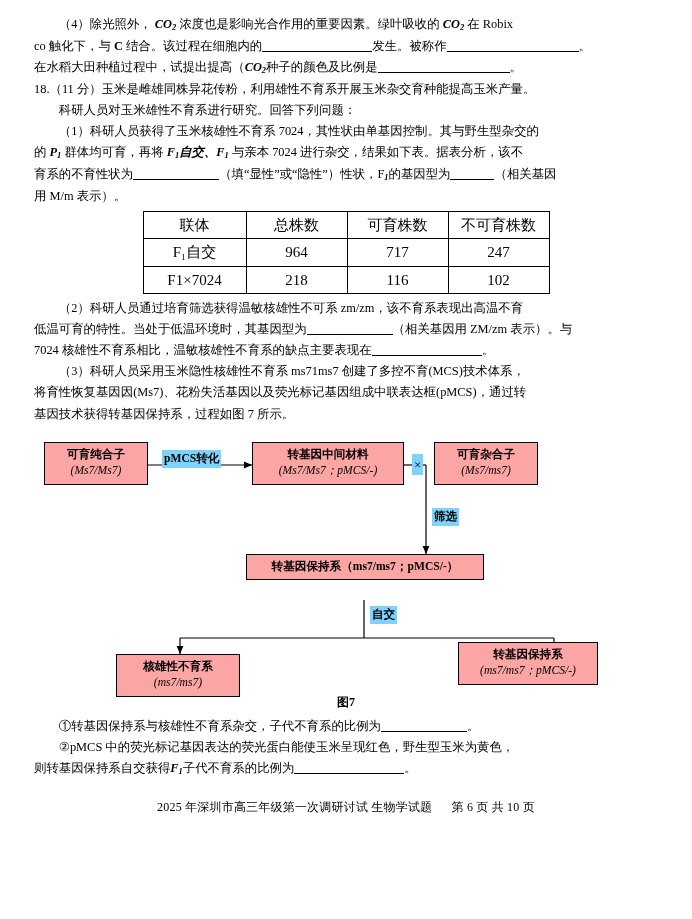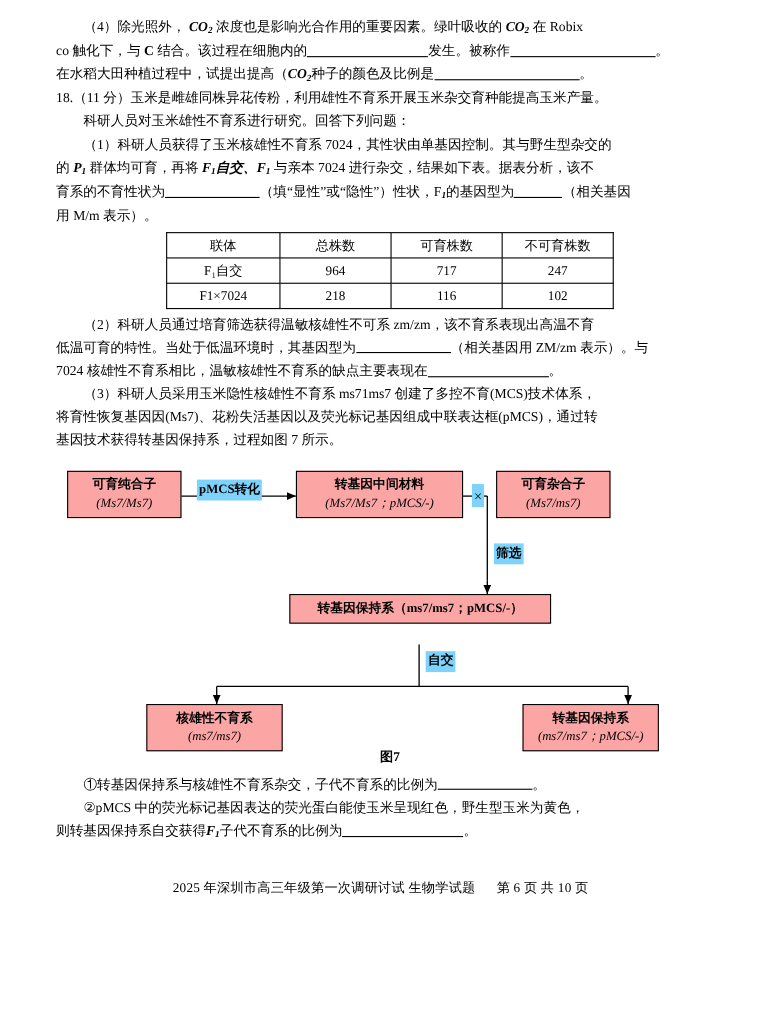--- a/index.html
+++ b/index.html
@@ -16,21 +16,21 @@
     overflow: hidden;
   }
   .page {
     position: relative;
     width: 692px;
     height: 919px;
     padding: 0;
     box-sizing: border-box;
   }
   .content {
-    padding: 14px 34px 0 51px;
+    padding: 14px 34px 0 34px;
     font-size: 12.4px;
     line-height: 1.62;
     text-align: justify;
   }
   p {
     margin: 0 0 1px 0;
   }
   .indent2 { text-indent: 2em; }
   .bold { font-weight: bold; }
   .bi { font-weight: bold; font-style: italic; }
@@ -48,21 +48,21 @@
   .ul-xl { min-width: 132px; }
 
   
   .tbl-wrap {
     display: flex;
     justify-content: center;
     margin: 4px 0 4px 0;
   }
   table.data {
     border-collapse: collapse;
-    font-size: 12px;
+    font-size: 15px;
   }
   table.data td {
     border: 1px solid #000;
     padding: 2px 8px;
     text-align: center;
     line-height: 1.5;
   }
   table.data td.lbl { min-width: 86px; }
   table.data td.num { min-width: 84px; }
 
@@ -247,21 +247,21 @@
         <div class="l1">转基因保持系（ms7/ms7；pMCS/-）</div>
       </div>
 
       <div class="dlabel b" style="left:336px; top:176px;">自交</div>
 
       <div class="dbox" style="left:82px; top:224px; width:124px;">
         <div class="l1">核雄性不育系</div>
         <div class="l2">(ms7/ms7)</div>
       </div>
 
-      <div class="dbox" style="left:424px; top:224px; width:124px;">
+      <div class="dbox" style="left:424px; top:212px; width:140px;">
         <div class="l1">转基因保持系</div>
         <div class="l2">(ms7/ms7；pMCS/-)</div>
       </div>
     </div>
 
     <div class="fig-cap">图7</div>
 
     <p class="indent2">
       <span>①转基因保持系与核雄性不育系杂交，子代不育系的比例为</span><span class="ul ul-m"></span><span>。</span>
     </p>

